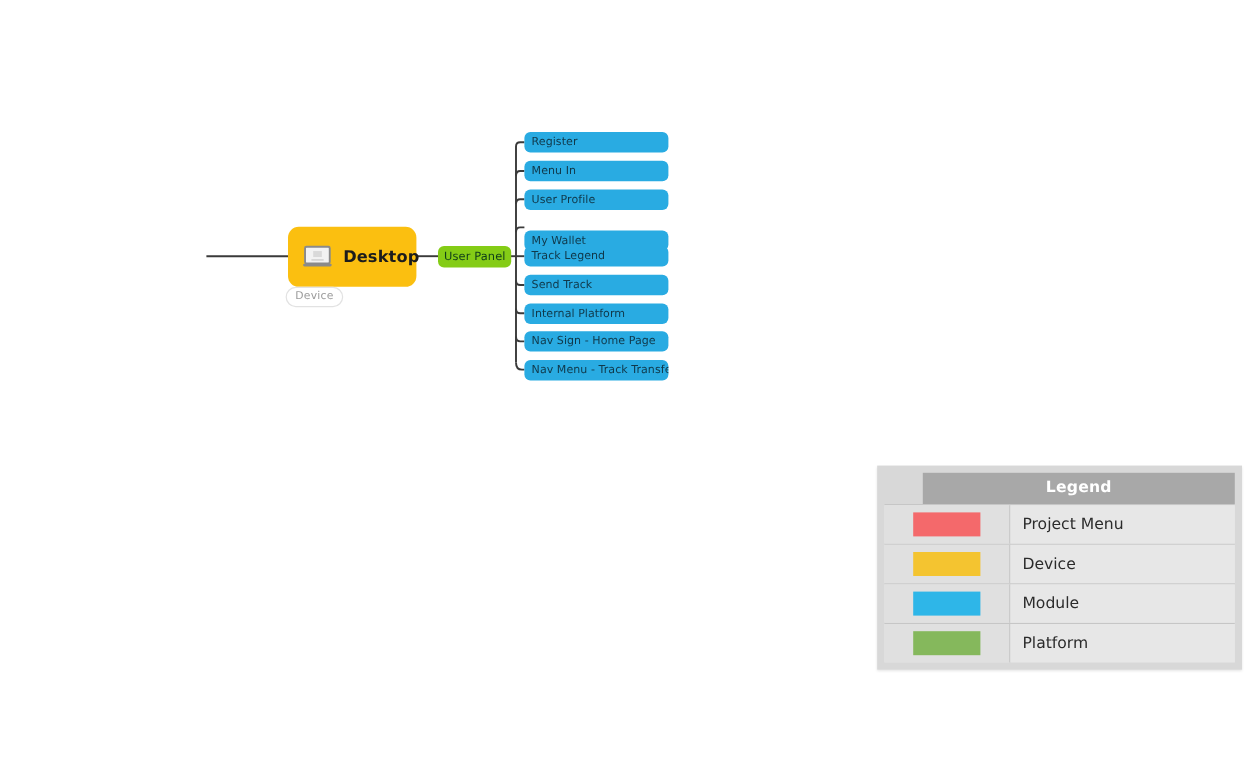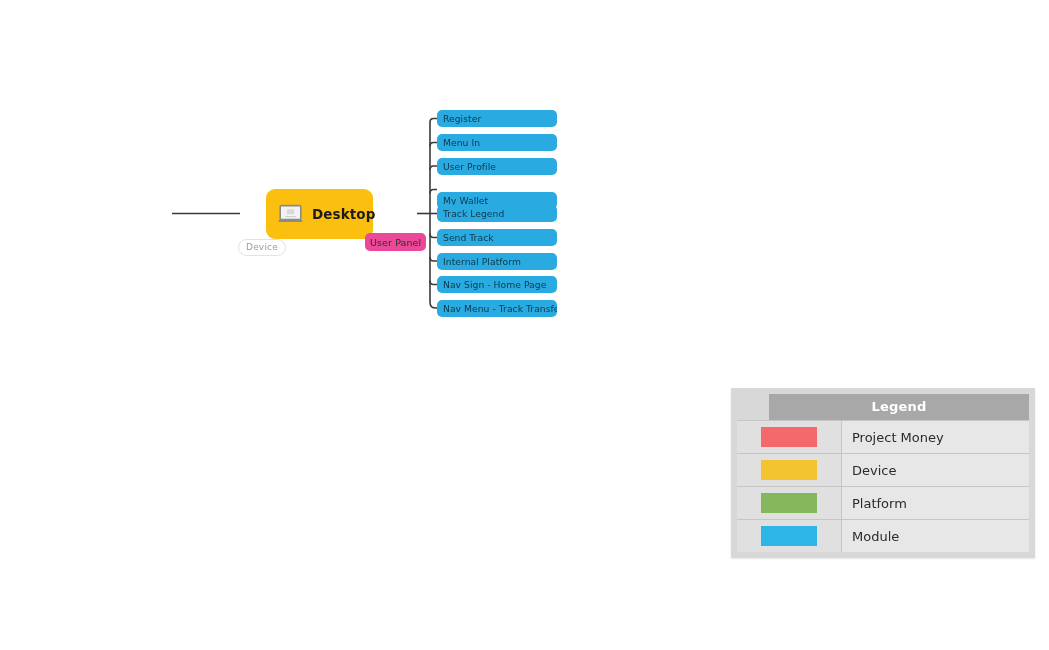--- a/index.html
+++ b/index.html
@@ -81,21 +81,20 @@
     top: 189px;
     width: 107px;
     height: 50px;
     background: #fbbf10;
     border-radius: 9px;
     display: flex;
     align-items: center;
     gap: 9px;
     padding-left: 12px;
     box-sizing: border-box;
-    margin-left: 26px;
   }
   .laptop-icon {
     width: 25px;
     height: 20px;
     flex: 0 0 auto;
     position: relative;
   }
   .device-label {
     font-size: 13.5px;
     font-weight: bold;
@@ -116,30 +115,29 @@
     line-height: 12px;
     letter-spacing: 0.2px;
   }
 
   
   .platform-node {
     position: absolute;
     left: 365px;
     top: 205px;
     height: 18px;
-    background: #ec4899;
+    background: #84cc16;
     border-radius: 5px;
     display: flex;
     align-items: center;
     padding: 0 5px;
     box-sizing: border-box;
     color: #0f3d19;
     font-size: 9.5px;
     letter-spacing: 0.1px;
-    margin-top: 28px;
   }
 
   
   .module-node {
     position: absolute;
     left: 437px;
     width: 120px;
     height: 17px;
     background: #29abe2;
     border-radius: 5px;
@@ -256,38 +254,38 @@
   <div class="module-node" style="top:276px">Nav Sign - Home Page</div>
   <div class="module-node" style="top:299.5px">Nav Menu - Track Transfer</div>
 
   <div class="legend">
     <div class="legend-header">Legend</div>
 
     <div class="legend-row">
       <div class="legend-swatch-cell">
         <div class="legend-swatch" style="background:#F4696B"></div>
       </div>
-      <div class="legend-label">Project Money</div>
+      <div class="legend-label">Project Menu</div>
     </div>
 
     <div class="legend-row">
       <div class="legend-swatch-cell">
         <div class="legend-swatch" style="background:#F4C430"></div>
       </div>
       <div class="legend-label">Device</div>
     </div>
 
     <div class="legend-row">
       <div class="legend-swatch-cell">
+        <div class="legend-swatch" style="background:#2EB6E8"></div>
+      </div>
+      <div class="legend-label">Module</div>
+    </div>
+
+    <div class="legend-row">
+      <div class="legend-swatch-cell">
         <div class="legend-swatch" style="background:#85B85C"></div>
       </div>
       <div class="legend-label">Platform</div>
     </div>
-
-    <div class="legend-row">
-      <div class="legend-swatch-cell">
-        <div class="legend-swatch" style="background:#2EB6E8"></div>
-      </div>
-      <div class="legend-label">Module</div>
-    </div>
   </div>
 
 </div>
 
 </body></html>

